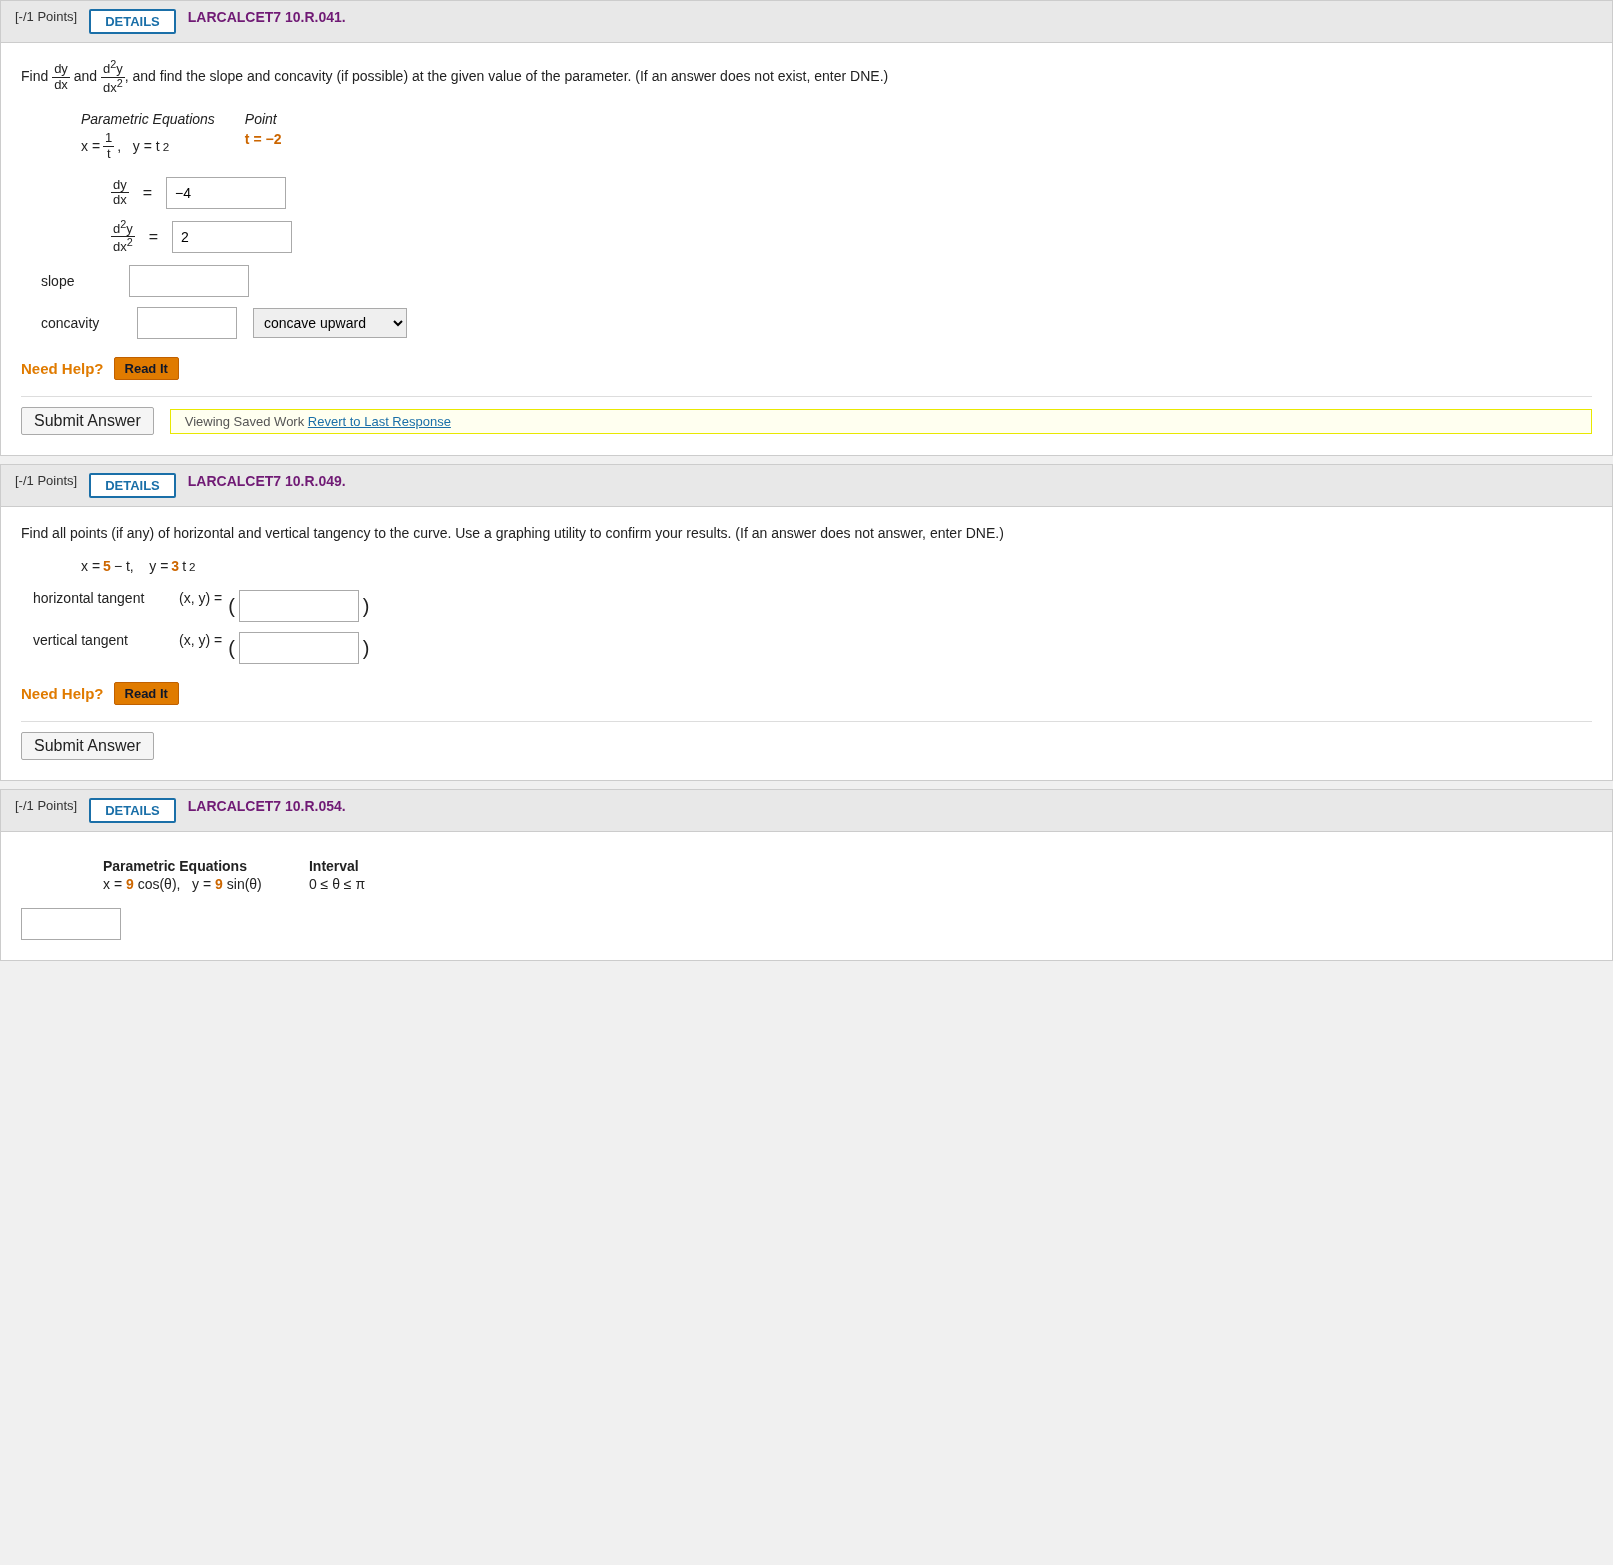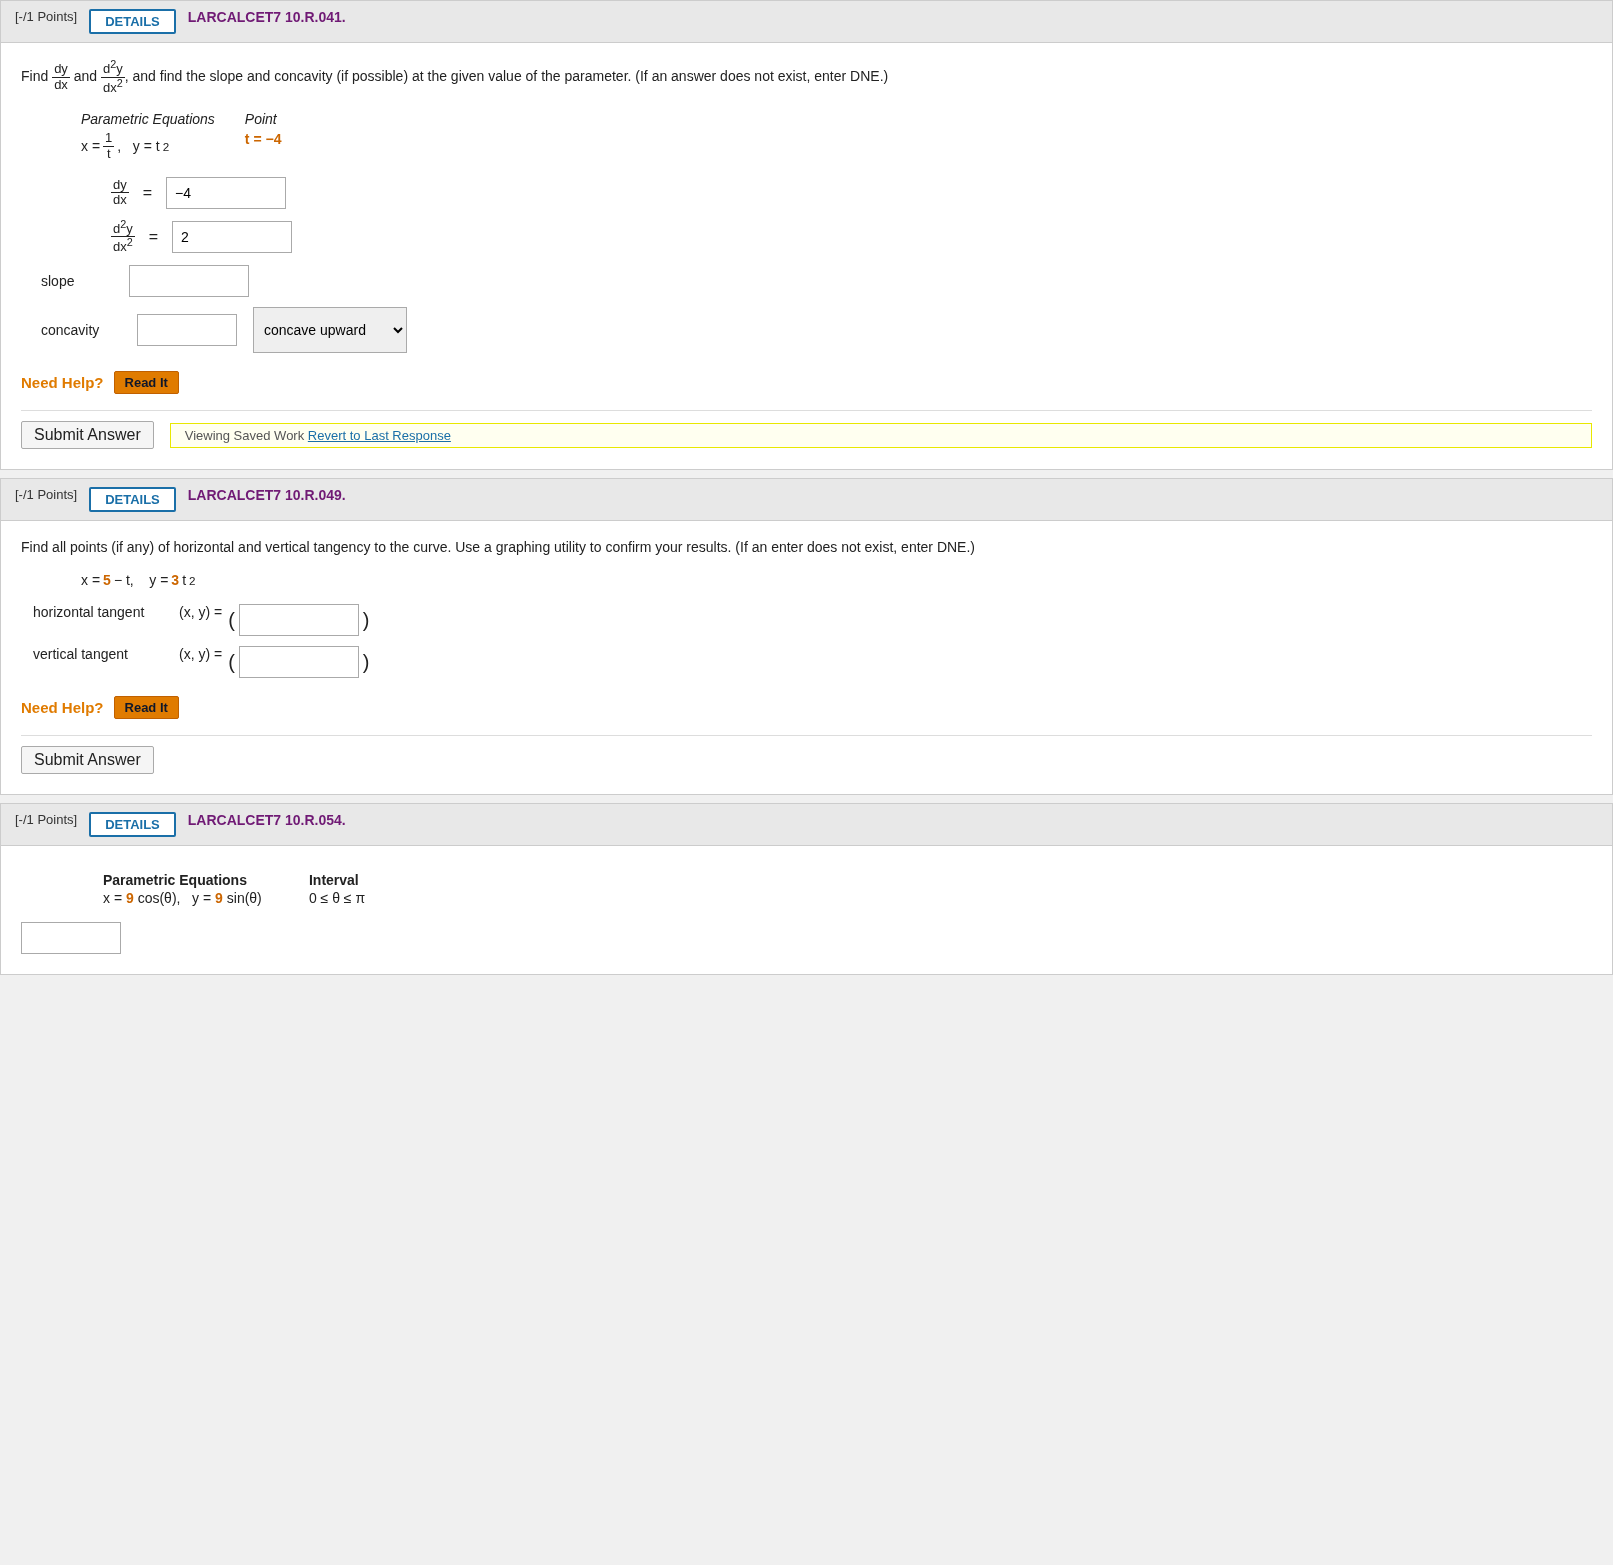--- a/index.html
+++ b/index.html
@@ -115,21 +115,21 @@
       gap: 16px;
     }
     .concavity-label {
       width: 80px;
       font-size: 14px;
     }
     .concavity-select {
       border: 1px solid #aaa;
       padding: 4px 6px;
       font-size: 14px;
-      height: 46px;
+      height: 30px;
     }
     .need-help-row {
       margin-top: 18px;
       display: flex;
       align-items: center;
       gap: 10px;
     }
     .need-help-label {
       color: #e07b00;
       font-weight: bold;
@@ -253,21 +253,21 @@
           <td>
             <span class="math-inline">
               x = <span class="fraction">
                     <span class="num">1</span>
                     <span class="den">t</span>
                   </span>,&nbsp;&nbsp;
               y = t<sup>2</sup>
             </span>
           </td>
           <td>
-            <span class="orange-val">t = −4</span>
+            <span class="orange-val">t = −2</span>
           </td>
         </tr>
       </tbody>
         </table>
     </div>
 
     <div class="answer-row">
       <span class="fraction">
         <span class="num">dy</span>
         <span class="den">dx</span>
@@ -314,21 +314,21 @@
   </div>
 </div>
 
 <div class="problem-block">
   <div class="problem-header">
     <span class="points-label">[-/1 Points]</span>
     <button class="details-btn">DETAILS</button>
     <span class="problem-id">LARCALCET7 10.R.049.</span>
   </div>
   <div class="problem-body">
-    <div class="problem-statement">Find all points (if any) of horizontal and vertical tangency to the curve. Use a graphing utility to confirm your results. (If an enter does not exist, enter DNE.)</div>
+    <div class="problem-statement">Find all points (if any) of horizontal and vertical tangency to the curve. Use a graphing utility to confirm your results. (If an answer does not answer, enter DNE.)</div>
 
     <div class="eq-display">
       <span class="math-inline">
         x = <span class="orange-val">5</span> − t,&nbsp;&nbsp;&nbsp;
         y = <span class="orange-val">3</span>t<sup>2</sup>
       </span>
     </div>
 
     <div class="tangent-row">
       <span class="tangent-label">horizontal tangent</span>

